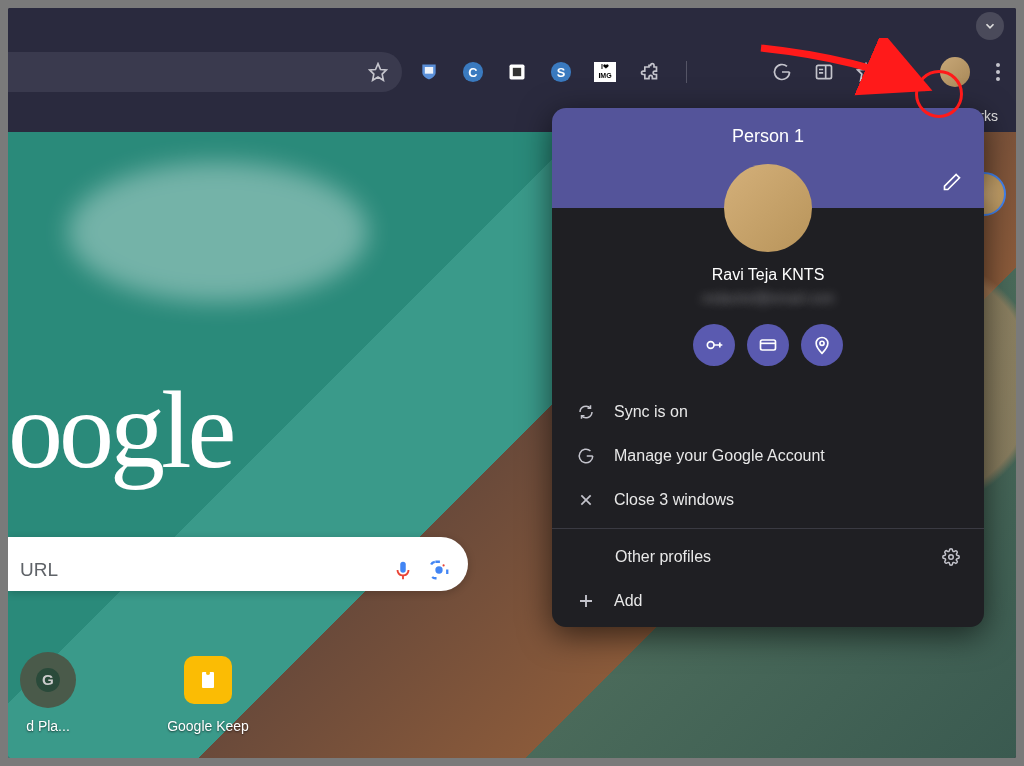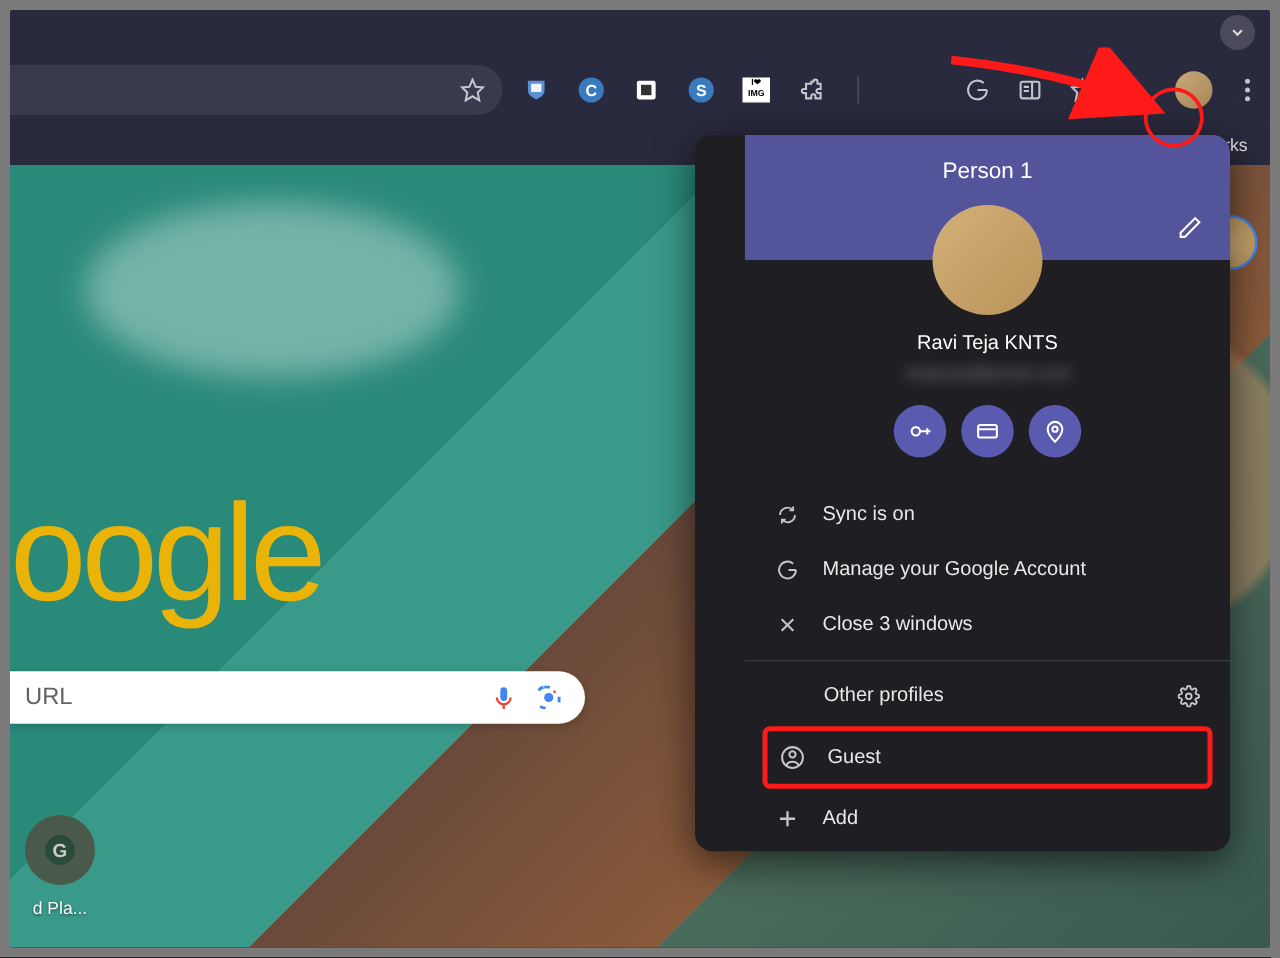--- a/index.html
+++ b/index.html
@@ -34,36 +34,36 @@
   .bookmarks-bar{height:32px;background:var(--toolbar-bg);display:flex;justify-content:flex-end;align-items:center;padding-right:18px;color:var(--text);font-size:14px;}
 
   
   .content{position:absolute;top:124px;left:0;right:0;bottom:0;overflow:hidden;}
   .wallpaper{position:absolute;inset:0;background:
     radial-gradient(circle at 90% 40%, rgba(180,140,100,0.6) 0%, rgba(180,140,100,0.6) 12%, transparent 13%),
     linear-gradient(135deg,#2a8a7a 0%,#2a8a7a 35%,#3a9a8a 35%,#3a9a8a 50%,#6a4a3a 50%,#8a5a3a 70%,#4a6a5a 70%,#3a5a50 100%);
   }
   .cloud{position:absolute;top:30px;left:60px;width:300px;height:140px;background:rgba(255,255,255,0.35);border-radius:50%;filter:blur(12px);}
 
-  .google-logo{position:absolute;left:0;top:235px;font-size:110px;font-weight:500;color:#eab308;letter-spacing:-4px;font-family:Liberation Sans, sans-serif;margin-top:12px;}
-
-  .searchbox{position:absolute;left:0;top:405px;width:430px;height:42px;background:#fff;border-radius:0 29px 29px 0;display:flex;align-items:center;padding:0 18px 0 12px;box-shadow:0 2px 8px rgba(0,0,0,0.2);}
+  .google-logo{position:absolute;left:0;top:235px;font-size:110px;font-weight:500;color:#ffffff;letter-spacing:-4px;font-family:Liberation Serif, serif;}
+
+  .searchbox{position:absolute;left:0;top:405px;width:430px;height:42px;background:#fff;border-radius:0 29px 29px 0;display:flex;align-items:center;padding:12px 18px 0 12px;box-shadow:0 2px 8px rgba(0,0,0,0.2);}
   .searchbox .placeholder{color:#5f6368;font-size:19px;flex:1;}
   .searchbox .mic{width:22px;height:22px;margin-right:14px;}
   .searchbox .lens{width:22px;height:22px;}
 
   .shortcuts{position:absolute;left:0;bottom:24px;display:flex;gap:80px;padding-left:0;}
   .shortcut{display:flex;flex-direction:column;align-items:center;gap:10px;width:80px;}
   .shortcut .tile{width:56px;height:56px;border-radius:50%;background:rgba(60,60,80,0.7);display:flex;align-items:center;justify-content:center;}
   .shortcut .tile.yellow{background:#fbbc04;border-radius:10px;width:48px;height:48px;}
   .shortcut .lbl{color:#fff;font-size:14px;white-space:nowrap;text-shadow:0 1px 2px rgba(0,0,0,0.6);}
   .sc0 .tile{background:#4a5a4a;}
 
   
-  .panel{position:absolute;top:100px;right:32px;width:388px;background:var(--panel-bg);border-radius:14px;box-shadow:0 8px 32px rgba(0,0,0,0.6);overflow:hidden;z-index:50;padding-left:40px;}
+  .panel{position:absolute;top:100px;right:32px;width:432px;background:var(--panel-bg);border-radius:14px;box-shadow:0 8px 32px rgba(0,0,0,0.6);overflow:hidden;z-index:50;}
   .panel-header{background:var(--panel-header);height:56px;display:flex;align-items:center;justify-content:center;color:#fff;font-size:18px;font-weight:500;position:relative;}
   .edit-btn{position:absolute;right:22px;top:64px;color:#fff;z-index:2;}
   .avatar-lg{width:88px;height:88px;border-radius:50%;background:linear-gradient(135deg,#d4b07a,#b8945a);margin:-44px auto 0;border:0;position:relative;z-index:1;}
   .panel-header-ext{height:44px;background:var(--panel-header);}
   .user-name{text-align:center;font-size:16px;font-weight:500;margin-top:14px;color:#fff;}
   .user-email{text-align:center;font-size:14px;color:transparent;margin-top:6px;text-shadow:0 0 10px rgba(160,160,168,0.8);user-select:none;font-style:italic;}
   .pill-row{display:flex;justify-content:center;gap:12px;margin:18px 0 20px;}
   .pill{width:42px;height:42px;border-radius:50%;background:var(--accent);display:flex;align-items:center;justify-content:center;color:#fff;}
   .menu-list{padding:4px 0;}
   .menu-item{display:flex;align-items:center;gap:18px;padding:13px 24px;font-size:16px;color:var(--text);cursor:pointer;}
@@ -196,20 +196,31 @@
       <div class="shortcuts">
         <div class="shortcut sc0">
           <div class="tile">
               <svg width="26" height="26" viewBox="0 0 24 24">
                 <circle cx="12" cy="12" r="11" fill="#2a4a3a"></circle>
                 <text x="12" y="17" text-anchor="middle" fill="#ccc" font-size="14" font-weight="bold">G</text>
               </svg>
             </div>
           <div class="lbl">d Pla...</div>
         </div>
+        <div class="shortcut">
+          <div class="tile" style="background:transparent;">
+              <div class="tile yellow">
+                <svg width="24" height="24" viewBox="0 0 24 24">
+                  <rect x="6" y="4" width="12" height="16" fill="#fff" rx="1"></rect>
+                  <circle cx="12" cy="5" r="2" fill="#fbbc04"></circle>
+                </svg>
+              </div>
+            </div>
+          <div class="lbl">Google Keep</div>
+        </div>
       </div>
     </div>
 
     <div class="peek"></div>
 
     <div class="panel">
       <div class="panel-header">
         <span>Person 1</span>
       </div>
       <div class="panel-header-ext"></div>
@@ -271,32 +282,20 @@
         </div>
         <div class="divider"></div>
         <div class="section-header">
           <span>Other profiles</span>
           <span>
               <svg width="18" height="18" viewBox="0 0 24 24" fill="none" stroke="#c4c4cc" stroke-width="2">
                 <circle cx="12" cy="12" r="3"></circle>
                 <path d="M19.4 15a1.7 1.7 0 0 0 .34 1.87l.06.06a2 2 0 1 1-2.83 2.83l-.06-.06a1.7 1.7 0 0 0-1.87-.34 1.7 1.7 0 0 0-1 1.56V21a2 2 0 1 1-4 0v-.09a1.7 1.7 0 0 0-1-1.56 1.7 1.7 0 0 0-1.87.34l-.06.06a2 2 0 1 1-2.83-2.83l.06-.06a1.7 1.7 0 0 0 .34-1.87 1.7 1.7 0 0 0-1.56-1H3a2 2 0 1 1 0-4h.09a1.7 1.7 0 0 0 1.56-1 1.7 1.7 0 0 0-.34-1.87l-.06-.06a2 2 0 1 1 2.83-2.83l.06.06a1.7 1.7 0 0 0 1.87.34 1.7 1.7 0 0 0 1-1.56V3a2 2 0 1 1 4 0v.09a1.7 1.7 0 0 0 1 1.56 1.7 1.7 0 0 0 1.87-.34l.06-.06a2 2 0 1 1 2.83 2.83l-.06.06a1.7 1.7 0 0 0-.34 1.87 1.7 1.7 0 0 0 1.56 1H21a2 2 0 1 1 0 4h-.09a1.7 1.7 0 0 0-1.56 1z"></path>
               </svg>
             </span>
-        </div>
-        <div class="guest-row">
-          <div class="menu-item">
-            <span class="mi-icon">
-                <svg width="20" height="20" viewBox="0 0 24 24" fill="none" stroke="#c4c4cc" stroke-width="2">
-                  <circle cx="12" cy="12" r="10"></circle>
-                  <circle cx="12" cy="9" r="3"></circle>
-                  <path d="M6 20c1-3 4-4 6-4s5 1 6 4"></path>
-                </svg>
-              </span>
-            <span>Guest</span>
-          </div>
         </div>
         <div class="menu-item">
           <span class="mi-icon">
               <svg width="18" height="18" viewBox="0 0 24 24" fill="none" stroke="#c4c4cc" stroke-width="2.5">
                 <line x1="12" y1="4" x2="12" y2="20"></line>
                 <line x1="4" y1="12" x2="20" y2="12"></line>
               </svg>
             </span>
           <span>Add</span>
         </div>

